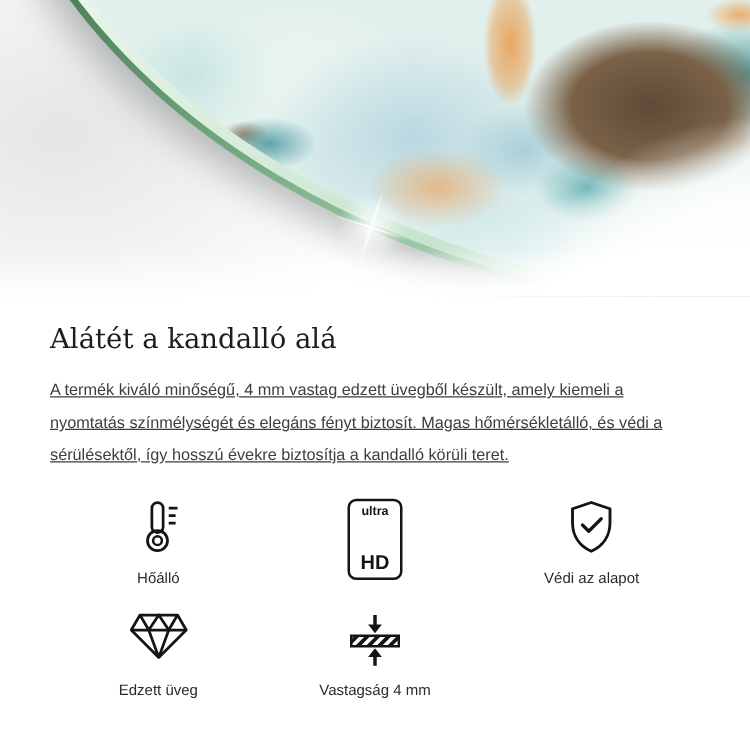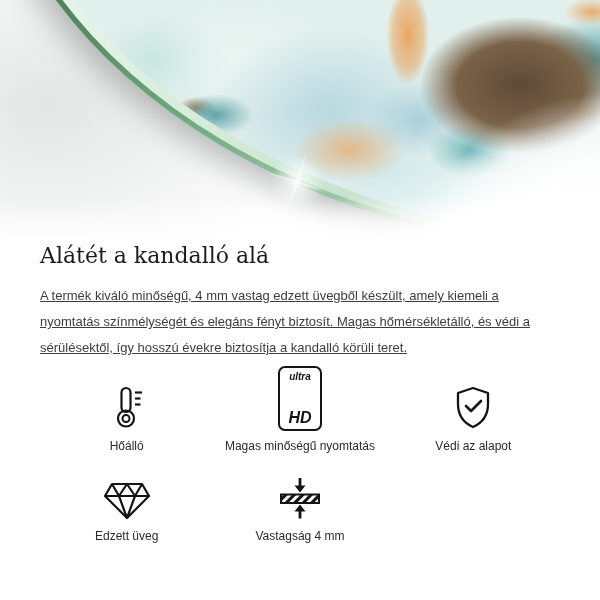--- a/index.html
+++ b/index.html
@@ -44,28 +44,28 @@
   .sparkle .ray.r1{transform:rotate(18deg);}
   .sparkle .ray.r2{transform:rotate(108deg);}
   .hero-fade{position:absolute;inset:0;pointer-events:none;
         background:
           radial-gradient(ellipse 330px 140px at 545px 250px, #fff 35%, rgba(255,255,255,0) 72%),
           radial-gradient(ellipse 240px 160px at 615px 205px, rgba(255,255,255,0.9) 30%, rgba(255,255,255,0) 70%),
           linear-gradient(to bottom, rgba(255,255,255,0) 200px, rgba(255,255,255,0.85) 236px);}
 
   
   .content{padding:0 40px;}
-  .title{margin-top:4px;font-family:"DejaVu Serif","Liberation Serif",serif;
+  .title{margin-top:20px;font-family:"DejaVu Serif","Liberation Serif",serif;
          font-size:22px;line-height:30px;color:#1d1d1d;font-weight:400;}
   .desc{margin-top:12px;max-width:530px;font-size:13px;line-height:26px;color:#3d3d3d;text-decoration:underline;}
 
   
   .features{margin-top:22px;display:grid;grid-template-columns:repeat(3,1fr);row-gap:20px;}
   .feature{display:flex;flex-direction:column;align-items:center;}
-  .icon-wrap{height:48px;display:flex;align-items:flex-end;justify-content:center;font-style:italic;}
+  .icon-wrap{height:48px;display:flex;align-items:flex-start;justify-content:center;}
   .feature-label{margin-top:8px;font-size:12px;color:#2a2a2a;}
   svg.ic{display:block;}
   svg.ic *{vector-effect:non-scaling-stroke;}
   .uhd-box{width:40px;border:2.5px solid #141414;border-radius:7px;text-align:center;
            padding:4px 0 3px;color:#141414;}
   .uhd-top{font-size:10px;font-weight:700;line-height:10px;}
   .uhd-bottom{font-size:16px;font-weight:700;line-height:16px;margin-top:28px;}
 </style>
 </head>
 <body>
@@ -106,21 +106,20 @@
         <div class="feature-label">Hőálló</div>
       </div>
 
       <div class="feature">
         <div class="icon-wrap">
           <div class="uhd-box">
             <div class="uhd-top">ultra</div>
             <div class="uhd-bottom">HD</div>
           </div>
         </div>
-        <div class="feature-label">Magas minőségű nyomtatás</div>
       </div>
 
       <div class="feature">
         <div class="icon-wrap">
           <svg class="ic" width="44" height="46" viewBox="0 0 44 46" fill="none" stroke="#141414" stroke-width="2.3" stroke-linejoin="round" stroke-linecap="round">
             <path d="M22 3 L37 8 V19 C37 30 31 38 22 42 C13 38 7 30 7 19 V8 Z"></path>
             <path d="M15 21 l5 5 l10 -10" stroke-width="2.6"></path>
           </svg>
         </div>
         <div class="feature-label">Védi az alapot</div>

